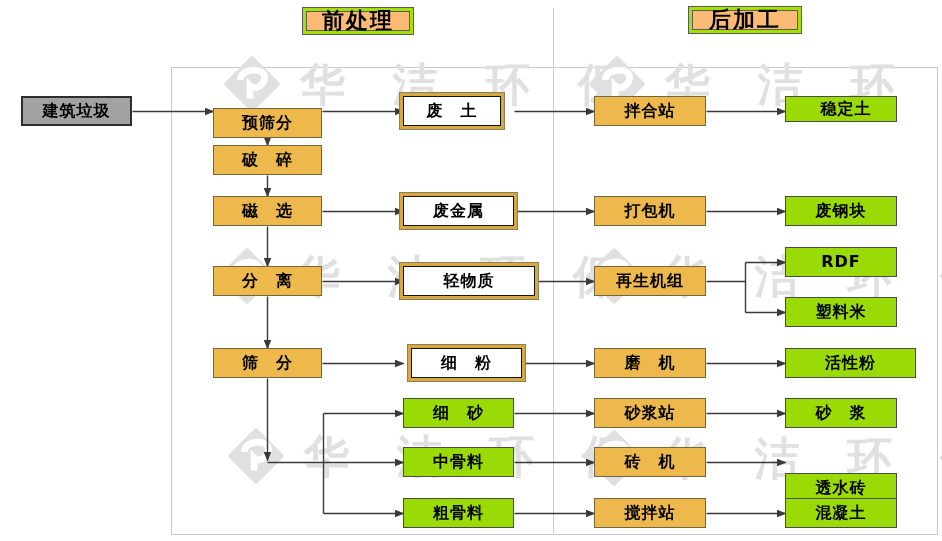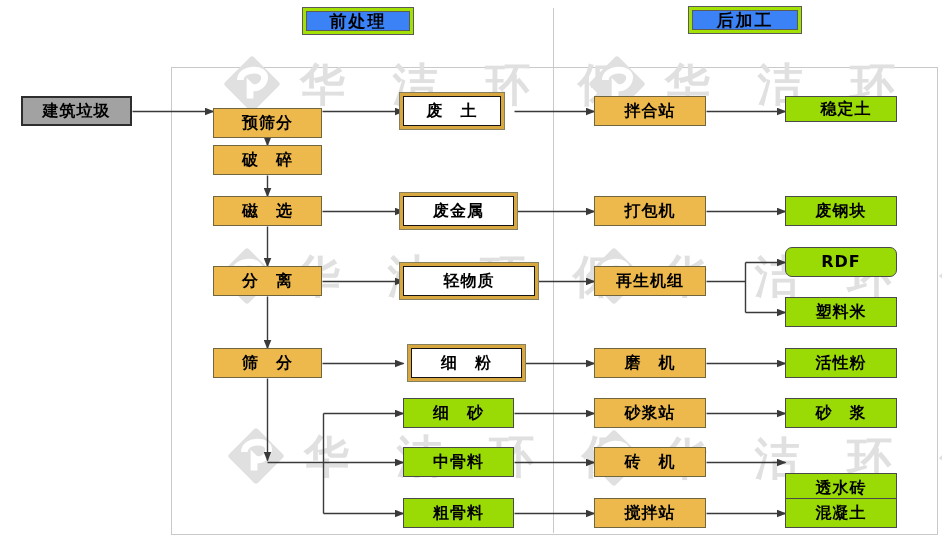--- a/index.html
+++ b/index.html
@@ -26,23 +26,23 @@
   }
   .node.process{background:var(--orange); border:1px solid var(--orange-border);}
   .node.product{background:var(--green); border:1px solid var(--green-border);}
   .node.source{background:var(--gray-fill); border:2px solid var(--gray-border);}
   .node.intermediate{
     background:#fff; border:1.5px solid #141414;
     box-shadow:0 0 0 3px var(--gold), 0 0 0 4px #85805E;
   }
   .section-title{
     position:absolute; box-sizing:border-box; display:flex; align-items:center; justify-content:center;
-    background:#3b82f6; border:3px solid var(--lime);
+    background:#fdba74; border:3px solid var(--lime);
     box-shadow:0 0 0 1px #5A5A5A, inset 0 0 0 1px #5A5A5A;
-    font-size:17px; font-weight:bold; color:#000; letter-spacing:2px; z-index:5; line-height:1;
+    font-size:22px; font-weight:bold; color:#000; letter-spacing:2px; z-index:5; line-height:1;
   }
 </style>
 </head>
 <body>
 
 <div class="stage">
   <div class="frame" id="frame" style="left: 171px; top: 67px; width: 765px; height: 466px;"></div>
   <div class="divider" id="divider" style="left: 553px; top: 8px; height: 525px;"></div>
   <div class="wm-layer" id="wm-layer">
       <div class="wm-tile" style="left: 220px; top: 52px;">
@@ -146,20 +146,20 @@
       <div class="node product" style="left: 403px; top: 498px; width: 111px; height: 30px;">粗骨料</div>
       <div class="node process" style="left: 594px; top: 96px; width: 112px; height: 30px;">拌合站</div>
       <div class="node process" style="left: 594px; top: 196px; width: 112px; height: 30px;">打包机</div>
       <div class="node process" style="left: 594px; top: 266px; width: 112px; height: 30px;">再生机组</div>
       <div class="node process" style="left: 594px; top: 348px; width: 112px; height: 30px;">磨　机</div>
       <div class="node process" style="left: 594px; top: 398px; width: 112px; height: 30px;">砂浆站</div>
       <div class="node process" style="left: 594px; top: 447px; width: 112px; height: 30px;">砖　机</div>
       <div class="node process" style="left: 594px; top: 498px; width: 112px; height: 30px;">搅拌站</div>
       <div class="node product" style="left: 785px; top: 96px; width: 112px; height: 26px; padding-left: 10px;">稳定土</div>
       <div class="node product" style="left: 785px; top: 196px; width: 112px; height: 30px;">废钢块</div>
-      <div class="node product" style="left: 785px; top: 247px; width: 112px; height: 30px; border-radius: 7px;">RDF</div>
+      <div class="node product" style="left: 785px; top: 247px; width: 112px; height: 30px;">RDF</div>
       <div class="node product" style="left: 785px; top: 297px; width: 112px; height: 30px;">塑料米</div>
-      <div class="node product" style="left: 785px; top: 348px; width: 112px; height: 30px;">活性粉</div>
+      <div class="node product" style="left: 785px; top: 348px; width: 131px; height: 30px;">活性粉</div>
       <div class="node product" style="left: 785px; top: 398px; width: 112px; height: 30px;">砂　浆</div>
       <div class="node product" style="left: 785px; top: 447px; width: 112px; height: 30px; margin-top: 26px;">透水砖</div>
       <div class="node product" style="left: 785px; top: 498px; width: 112px; height: 30px;">混凝土</div>
     </div>
 </div>
 
 </body></html>

